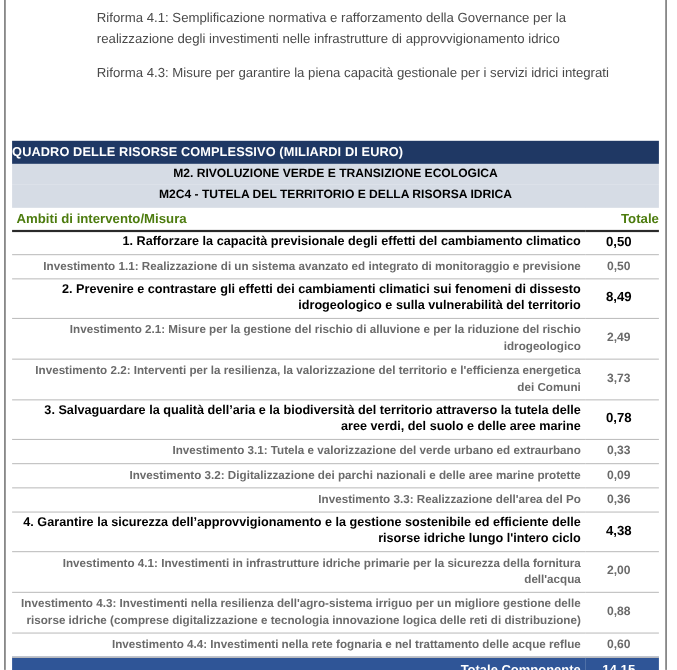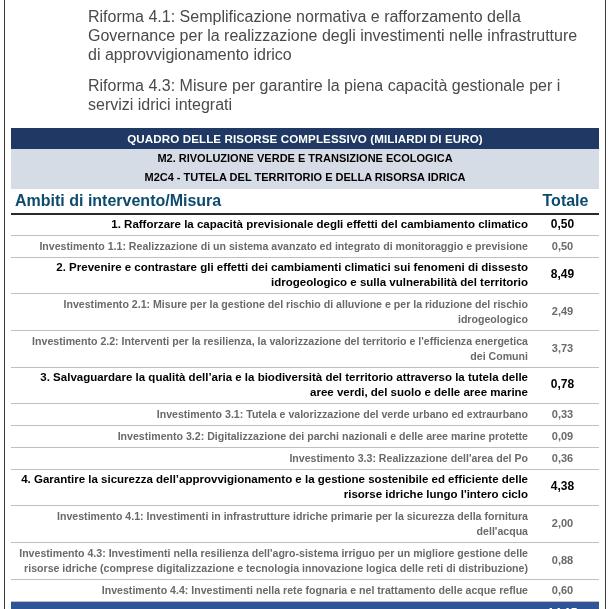--- a/index.html
+++ b/index.html
@@ -39,40 +39,39 @@
 
   
   .intro {
     position: absolute;
     left: 88px;
     top: 0px;
     width: 498px;
   }
   .intro p {
     margin: 0 0 12px 0;
-    font-size: 16px;
+    font-size: 12px;
     line-height: 19px;
     color: #4a4a4a;
     font-family: "Liberation Sans", sans-serif;
   }
   .intro p:first-child { margin-top: 7px; }
 
   
   .table-wrap {
     position: absolute;
     left: 11px;
     top: 128px;
     width: 588px;
     box-sizing: border-box;
   }
 
   .band-title {
     background: #1F3864;
     color: #ffffff;
-    text-align: center;
     font-weight: bold;
     font-size: 11.6px;
     line-height: 17px;
     padding: 2px 0 2px 0;
     letter-spacing: 0.1px;
   }
   .band-sub {
     background: #D6DCE5;
     color: #000000;
     text-align: center;
@@ -85,30 +84,30 @@
 
   table.grid {
     width: 100%;
     border-collapse: collapse;
     table-layout: fixed;
   }
   table.grid col.c-desc { width: 521px; }
   table.grid col.c-val  { width: 67px; }
 
   thead th {
-    font-size: 16px;
-    font-weight: bold;
-    color: #0c4a6e;
+    font-size: 12px;
+    font-weight: bold;
+    color: #4d7c0f;
     text-align: left;
     padding: 3px 0 3px 4px;
     border-bottom: 2px solid #2a2a2a;
     background: #ffffff;
   }
   thead th.val {
-    text-align: center;
+    text-align: right;
     padding-left: 0;
   }
 
   tbody td {
     vertical-align: middle;
     border-bottom: 1px solid #BFBFBF;
     background: #ffffff;
     text-align: right;
   }
   tbody tr.group td {

